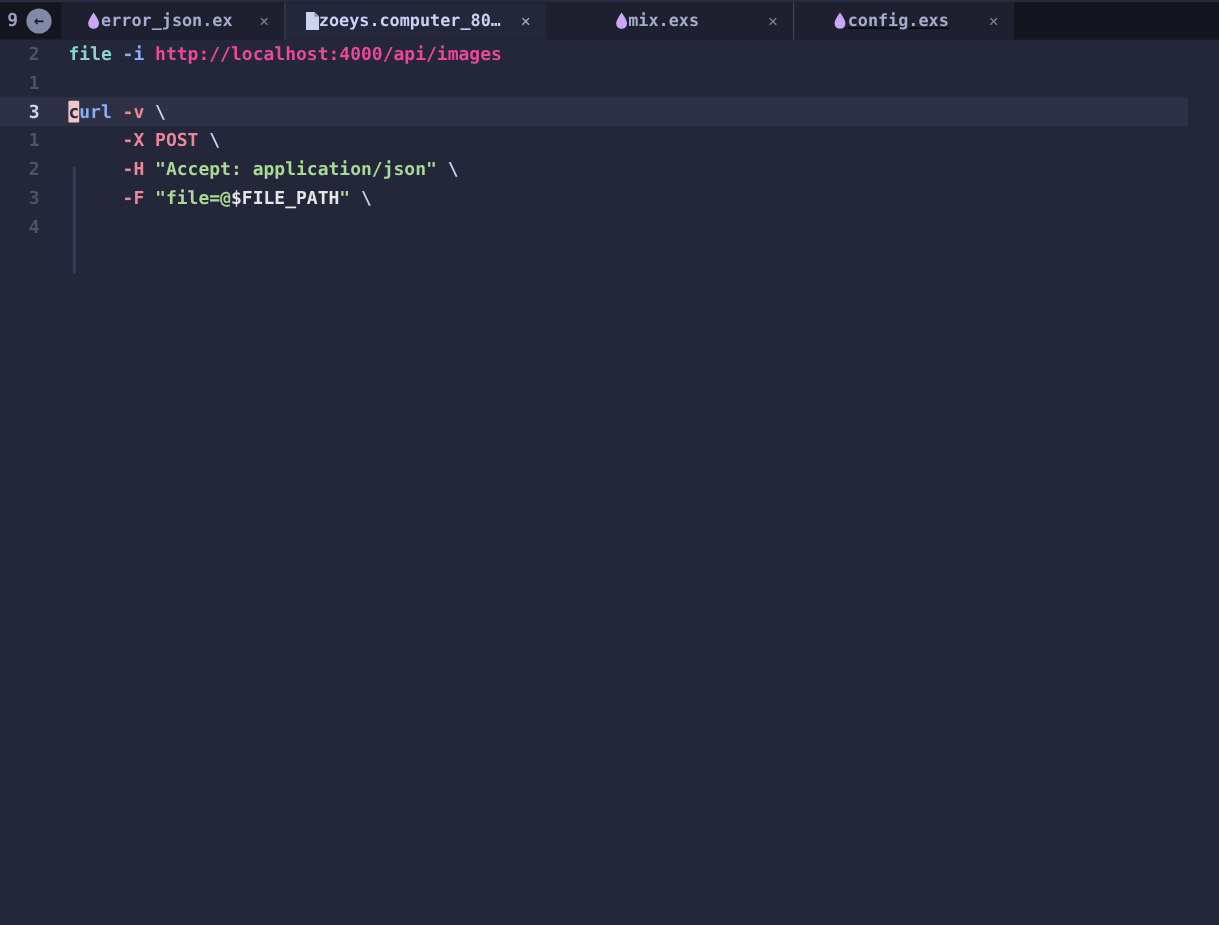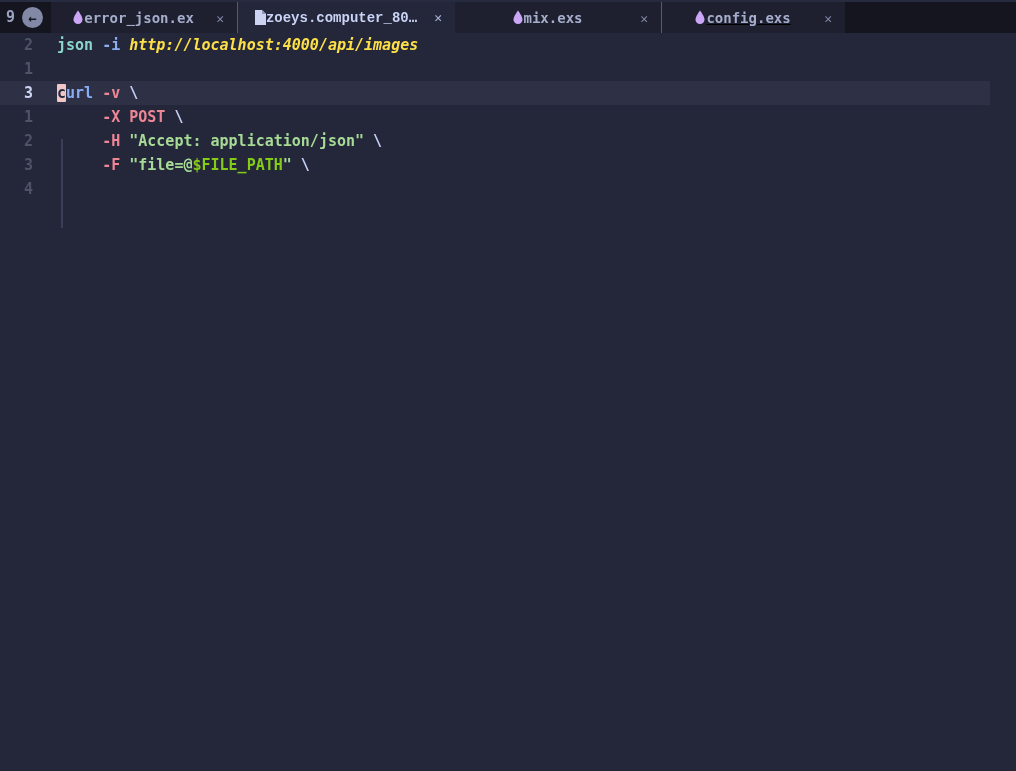--- a/index.html
+++ b/index.html
@@ -22,21 +22,21 @@
     background:#8289a6;color:#181926;display:flex;align-items:center;
     justify-content:center;font-size:14px;font-weight:700;margin:0 8px 0 7px;
     cursor:pointer;line-height:1;
   }
   .tab{
     position:relative;display:flex;align-items:center;justify-content:center;
     gap:0;box-sizing:border-box;height:100%;cursor:pointer;
     background:#1e2030;
   }
   .tab.t1{width:186px;}
-  .tab.t2{width:217px;font-family:Liberation Mono, monospace;}
+  .tab.t2{width:217px;}
   .tab.t3{width:206px;}
   .tab.t4{width:183px;text-decoration:underline;}
   .tab .label{font-size:14px;font-weight:600;color:#a5adcb;white-space:nowrap;
     overflow:hidden;max-width:140px;}
   .tab.active{background:#24273a;}
   .tab.active .label{color:#cad3f5;font-weight:700;max-width:160px;}
   .tab .close{
     position:absolute;right:13px;top:50%;transform:translateY(-50%);
     color:#7e86a6;font-size:13px;line-height:1;cursor:pointer;
   }
@@ -55,22 +55,22 @@
     background:linear-gradient(90deg,#2e3146 0,#2e3146 990px,rgba(0,0,0,0) 990px);
   }
   .num{flex:none;width:33px;text-align:right;color:#4e5368;font-weight:600;}
   .num.curnum{color:#cdd4f2;font-weight:700;}
   .code{flex:1;margin-left:24px;}
   .c-text{color:#cad3f5;}
   .c-teal{color:#8bd5ca;}
   .c-blue{color:#8aadf4;}
   .c-red{color:#ed8796;}
   .c-green{color:#a6da95;}
-  .c-peach{color:#84cc16;}
-  .c-lav{color:#fde047;font-style:italic;}
+  .c-peach{color:#e5e5e5;}
+  .c-lav{color:#ec4899;}
   .c-pale{color:#c6d0f5;}
   .cursor{background:#f0c6c6;color:#262a40;border-radius:1px;}
   .indent-guide{
     position:absolute;left:61px;top:106px;width:2px;height:89px;
     background:#3a3e57;
   }
 </style>
 </head>
 <body>
 
@@ -117,21 +117,21 @@
         </svg>
       <span class="label">config.exs</span>
       <span class="close">✕</span>
     </div>
 
     <div class="tab-filler"></div>
   </div>
 
   <div class="editor">
     <div class="indent-guide"></div>
-  <div class="line"><span class="num">2</span><span class="code"><span class="c-teal">json</span><span class="c-text"> </span><span class="c-blue">-i</span><span class="c-text"> </span><span class="c-lav">http://localhost:4000/api/images</span></span></div>
+  <div class="line"><span class="num">2</span><span class="code"><span class="c-teal">file</span><span class="c-text"> </span><span class="c-blue">-i</span><span class="c-text"> </span><span class="c-lav">http://localhost:4000/api/images</span></span></div>
       <div class="line"><span class="num">1</span><span class="code"></span></div>
       <div class="line current"><span class="num curnum">3</span><span class="code"><span class="c-blue cursor">c</span><span class="c-blue">url</span><span class="c-text"> </span><span class="c-red">-v</span><span class="c-text"> </span><span class="c-pale">\</span></span></div>
       <div class="line"><span class="num">1</span><span class="code"><span class="c-text">     </span><span class="c-red">-X</span><span class="c-text"> </span><span class="c-red">POST</span><span class="c-text"> </span><span class="c-pale">\</span></span></div>
       <div class="line"><span class="num">2</span><span class="code"><span class="c-text">     </span><span class="c-red">-H</span><span class="c-text"> </span><span class="c-green">"Accept: application/json"</span><span class="c-text"> </span><span class="c-pale">\</span></span></div>
       <div class="line"><span class="num">3</span><span class="code"><span class="c-text">     </span><span class="c-red">-F</span><span class="c-text"> </span><span class="c-green">"file=@</span><span class="c-peach">$FILE_PATH</span><span class="c-green">"</span><span class="c-text"> </span><span class="c-pale">\</span></span></div>
       <div class="line"><span class="num">4</span><span class="code"><span class="c-text">     </span></span></div>
     </div>
 
 </div>
 

